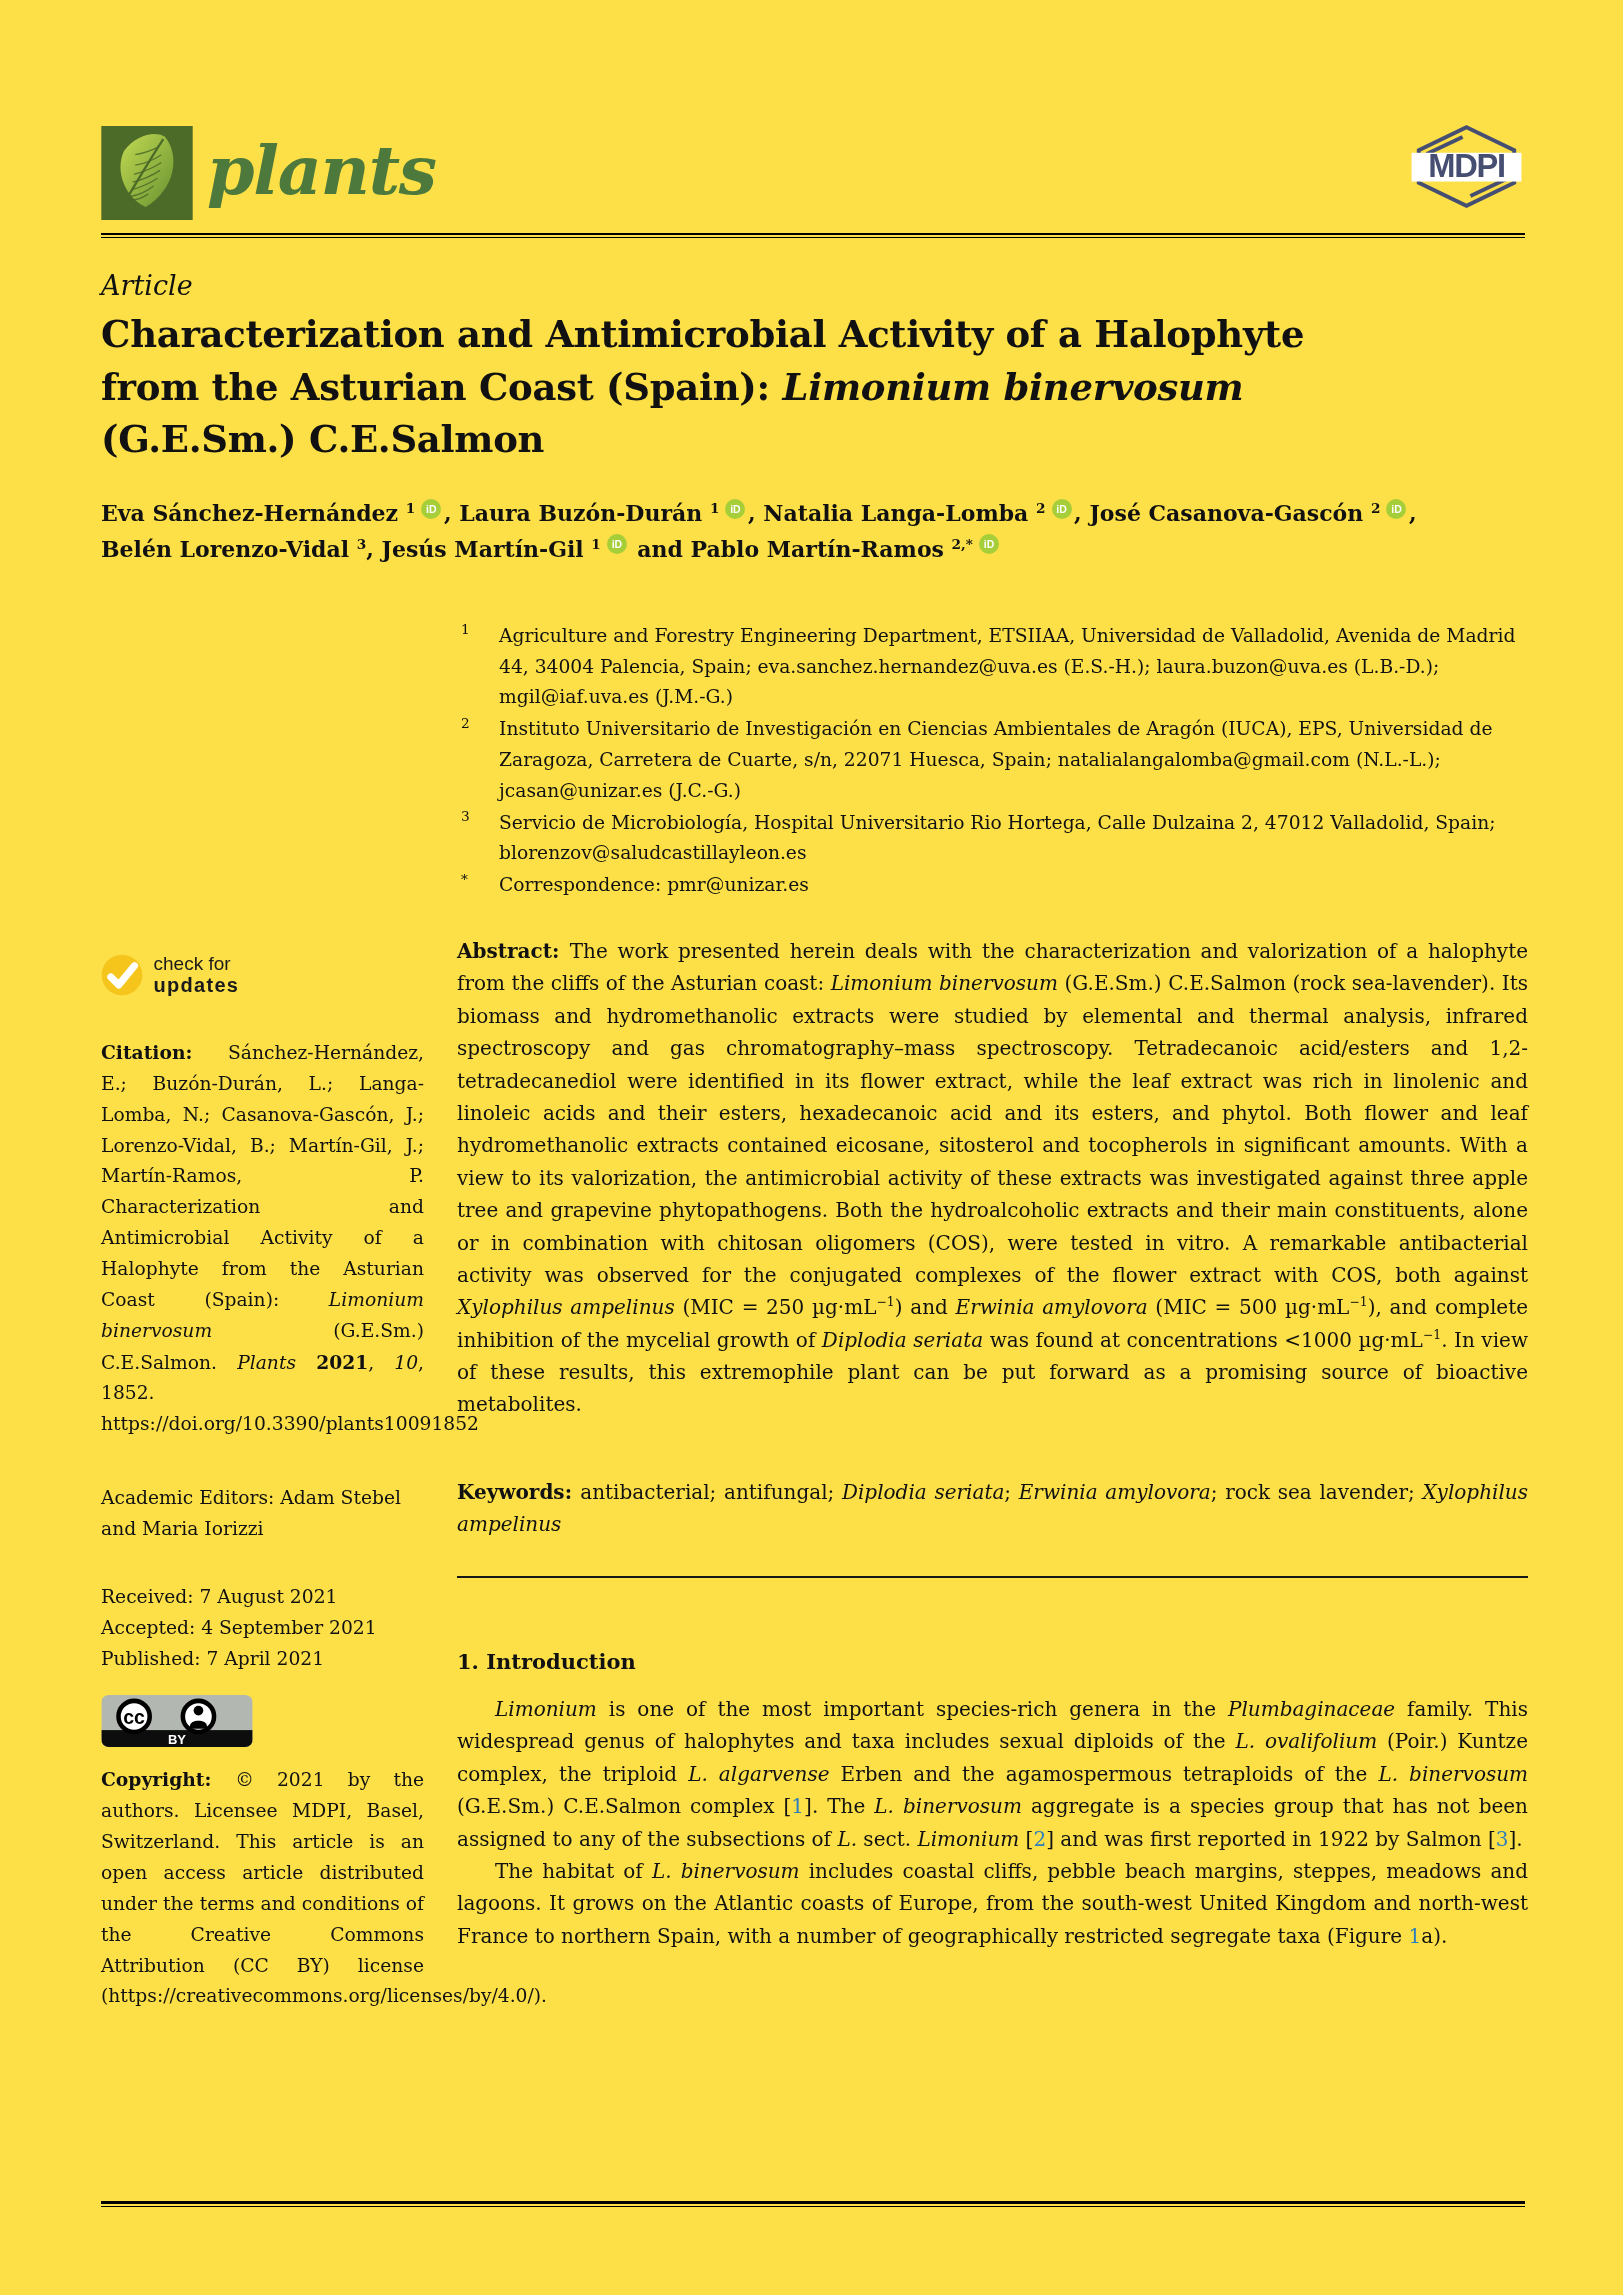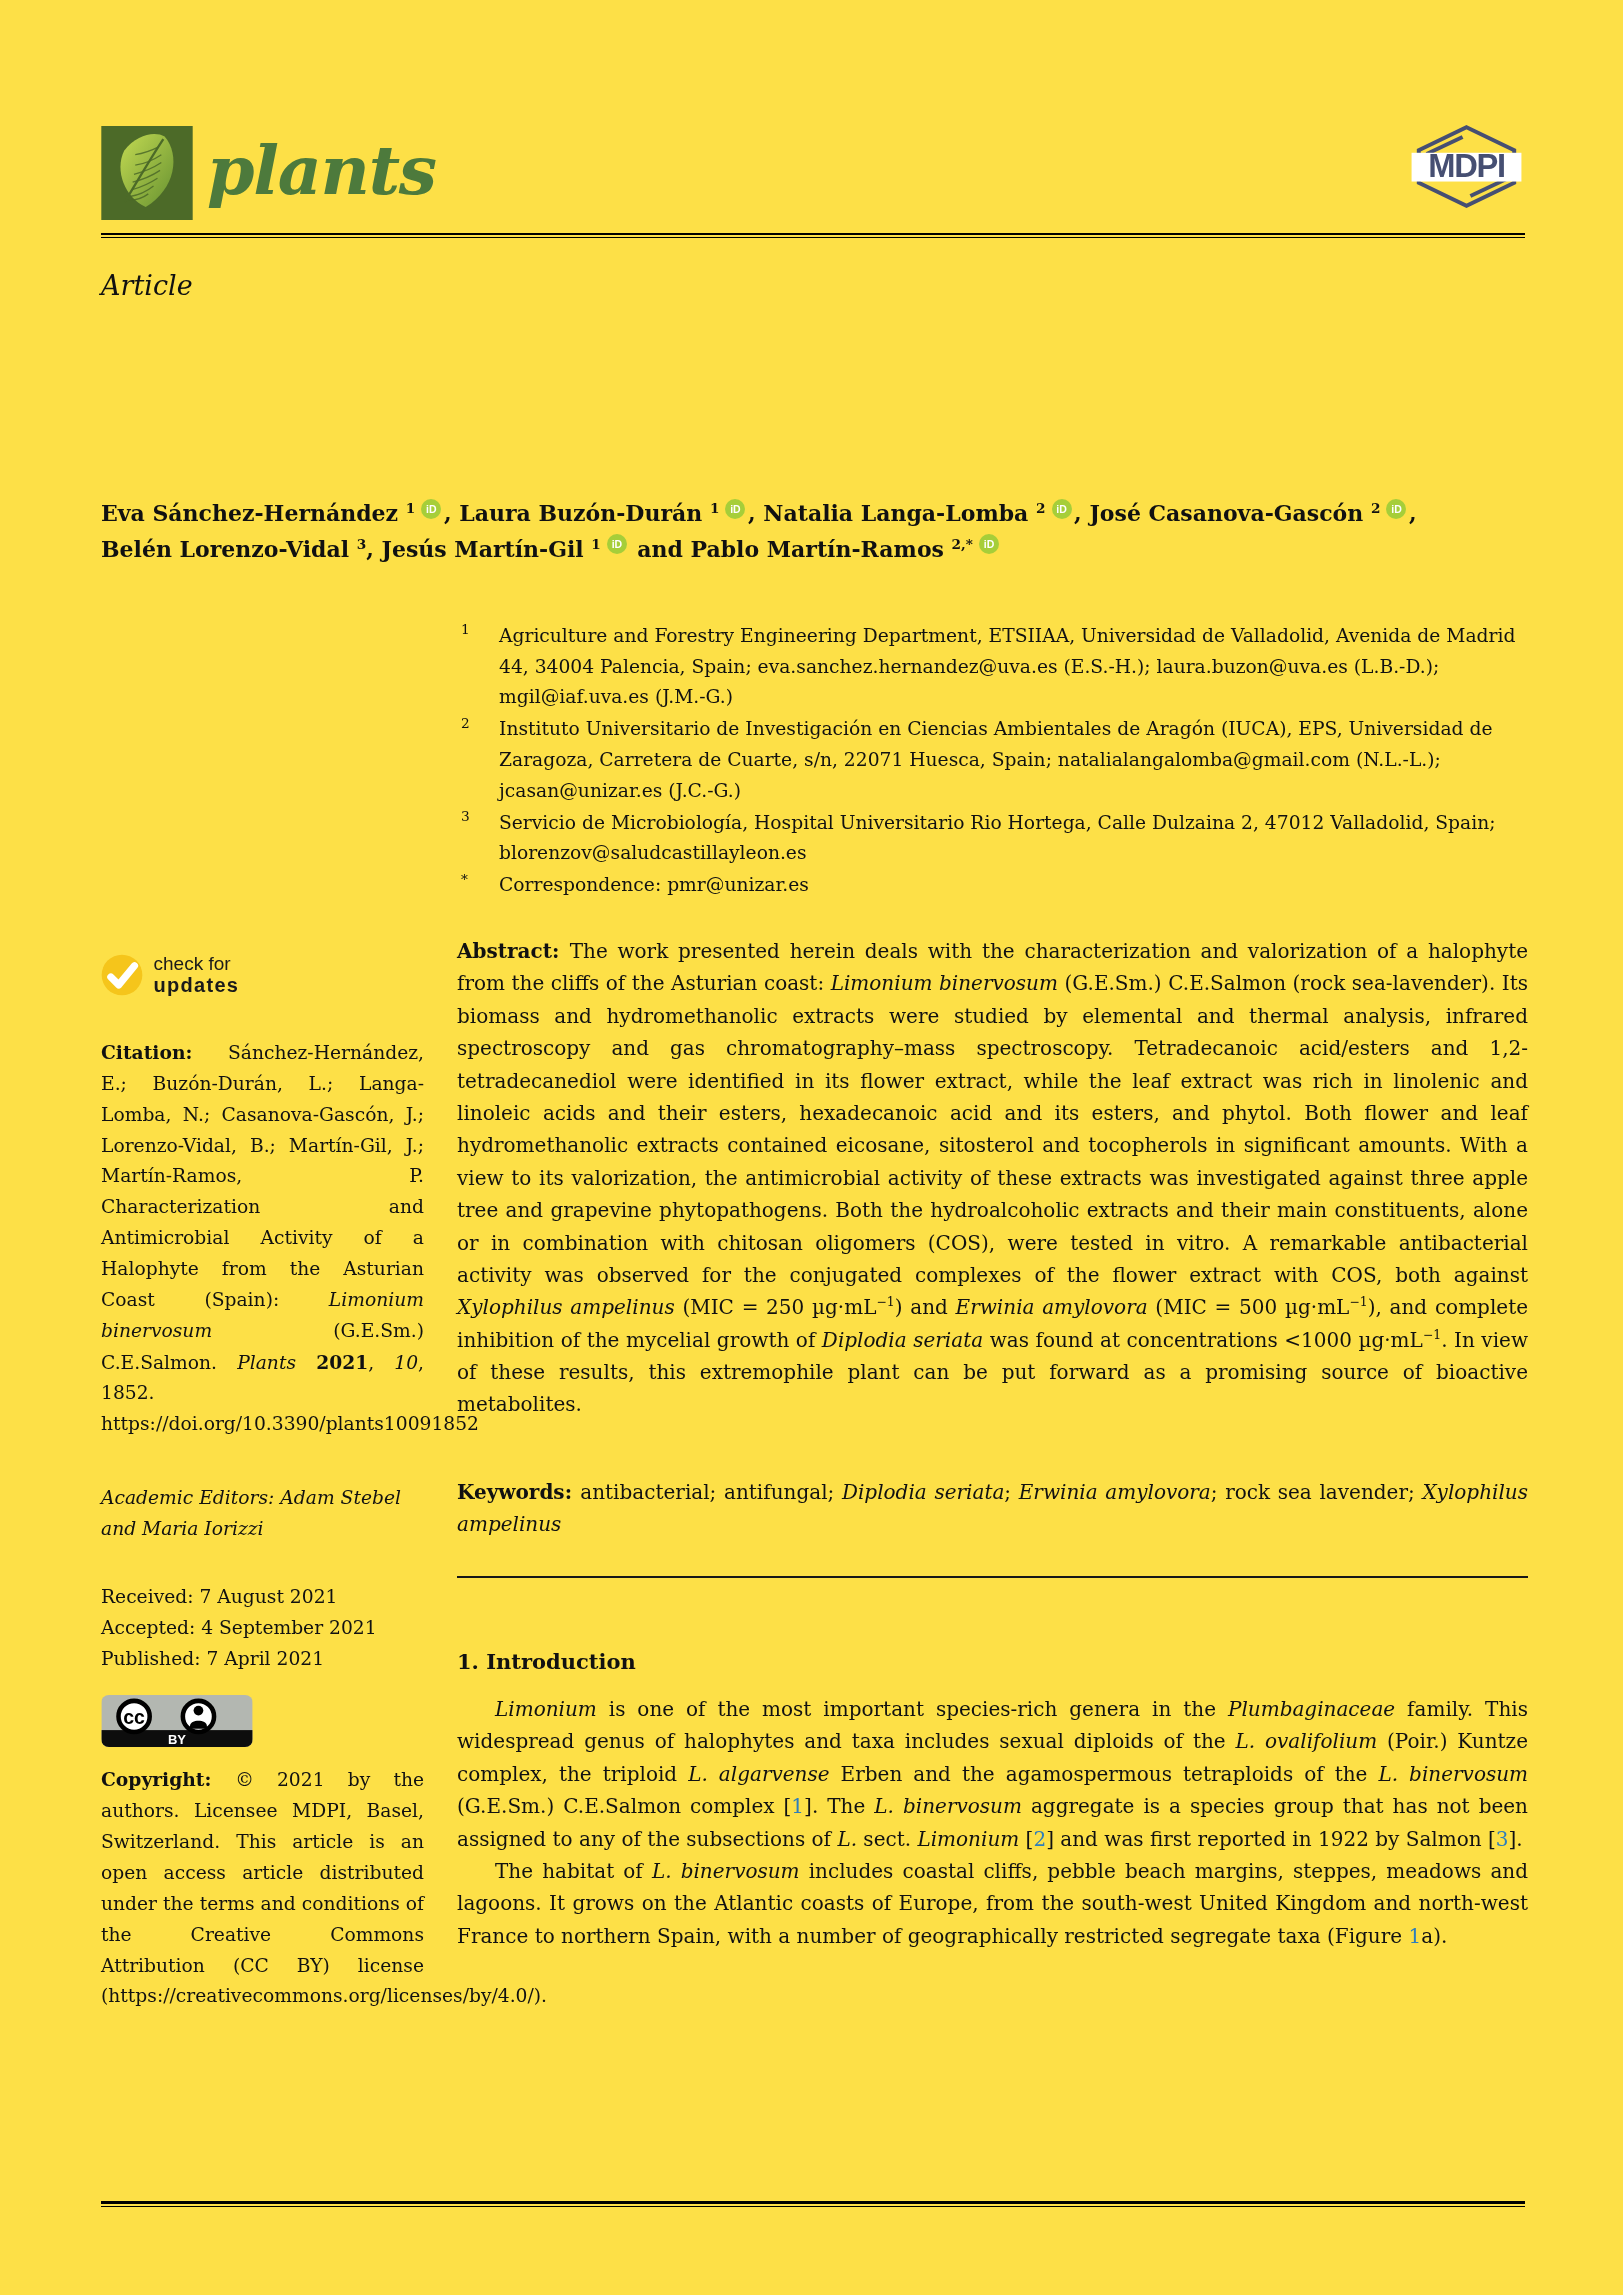--- a/index.html
+++ b/index.html
@@ -28,21 +28,21 @@
   .aff-marker{position:absolute;left:3.9px;top:-2.6px;font-size:13.7px;}
 
   
   .sidebar{position:absolute;left:101px;top:950px;width:323px;font-size:18.7px;line-height:1.65;}
   .sidebar p{margin:0;text-align:justify;}
   .update-badge{display:flex;align-items:center;gap:10.5px;height:50px;cursor:pointer;}
   .badge-circle{width:42px;height:42px;flex:0 0 42px;}
   .badge-text{font-family:"Liberation Sans",sans-serif;font-size:19px;line-height:1.15;color:#1a1a1a;}
   .badge-text .bt2{font-weight:bold;font-size:20px;letter-spacing:1.3px;}
   .citation-p{margin-top:37px !important;}
-  .editors-p{margin-top:43px !important;text-align:left !important;font-style:italic;}
+  .editors-p{margin-top:43px !important;text-align:left !important;}
   .dates-p{margin-top:37px !important;text-align:right;}
   .pubnote-p{margin-top:38px !important;}
   .cc-badge{margin-top:21px;width:152px;height:52px;border-radius:8px;overflow:hidden;}
   .copyright-p{margin-top:17px !important;}
 
   
   .main-col{position:absolute;left:457px;top:935px;width:1071px;font-size:20px;line-height:1.62;}
   .main-col p{margin:0;text-align:justify;}
   .keywords-p{margin-top:55px !important;}
   .kw-divider{margin-top:35px;border:0;border-top:2px solid #161616;height:0;}
@@ -102,20 +102,21 @@
         <path d="M97,110 L152,84"></path>
       </g>
       <rect x="7" y="44" width="168" height="44" fill="#ffffff"></rect>
       <text x="91" y="81" text-anchor="middle" font-size="50" font-weight="bold" fill="#464f72" font-family="Liberation Sans, sans-serif" letter-spacing="-2">MDPI</text>
     </svg>
   </div>
   <div class="header-rule"></div>
 
   <div class="article-label">Article</div>
 
+  <h1 class="title" style="margin:0;"><span>Characterization and Antimicrobial Activity of a Halophyte</span><br><span>from the Asturian Coast (Spain): </span><span class="seg-i">Limonium binervosum</span><br><span>(G.E.Sm.) C.E.Salmon</span></h1>
 
   <div class="authors"><span>Eva Sánchez-Hernández </span><span class="seg-sup">1 </span><span class="orcid-badge">iD</span><span>, Laura Buzón-Durán </span><span class="seg-sup">1 </span><span class="orcid-badge">iD</span><span>, Natalia Langa-Lomba </span><span class="seg-sup">2 </span><span class="orcid-badge">iD</span><span>, José Casanova-Gascón </span><span class="seg-sup">2 </span><span class="orcid-badge">iD</span><span>,</span><br><span>Belén Lorenzo-Vidal </span><span class="seg-sup">3</span><span>, Jesús Martín-Gil </span><span class="seg-sup">1 </span><span class="orcid-badge">iD</span><span> and Pablo Martín-Ramos </span><span class="seg-sup">2,* </span><span class="orcid-badge">iD</span></div>
 
   <div class="affiliations">
     <div class="aff-item">
       <span class="aff-marker">1</span>
       <span>Agriculture and Forestry Engineering Department, ETSIIAA, Universidad de Valladolid, Avenida de Madrid 44, 34004 Palencia, Spain; eva.sanchez.hernandez@uva.es (E.S.-H.); laura.buzon@uva.es (L.B.-D.); mgil@iaf.uva.es (J.M.-G.)</span>
     </div>
     <div class="aff-item">
       <span class="aff-marker">2</span>

